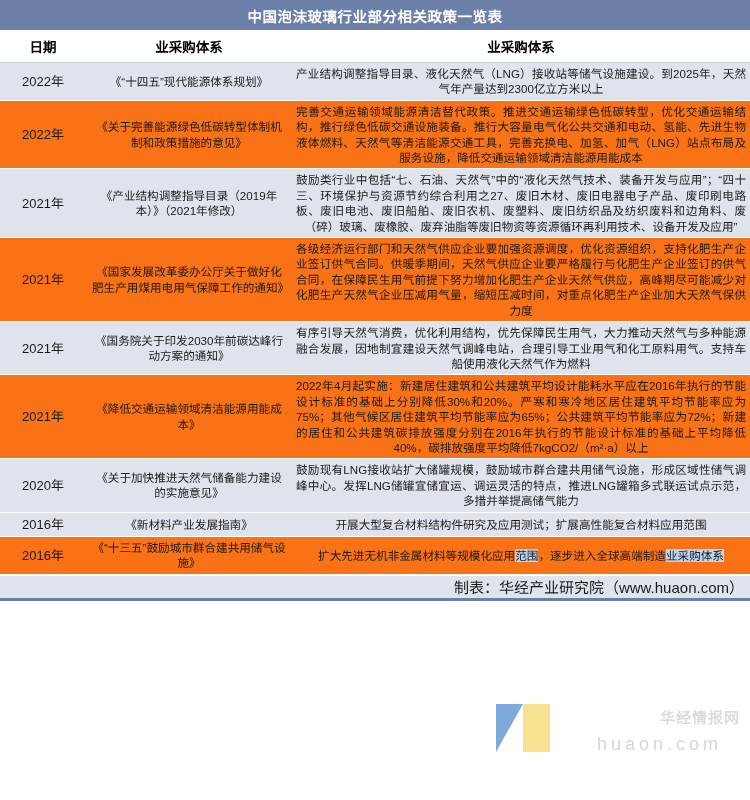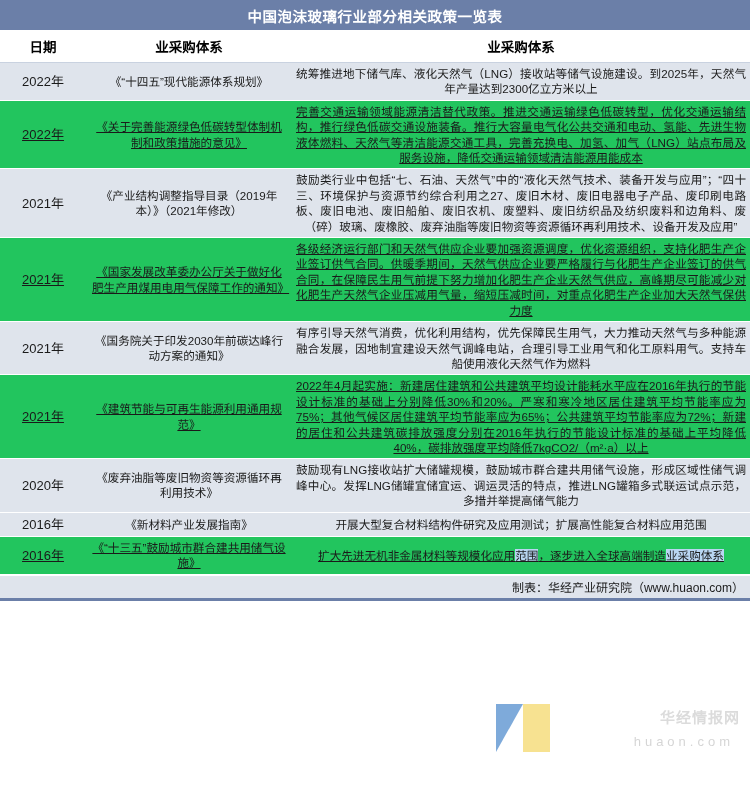--- a/index.html
+++ b/index.html
@@ -60,21 +60,21 @@
 
   tbody td {
     font-size: 11.6px;
     line-height: 1.33;
     color: #1a1a1a;
     vertical-align: middle;
     padding: 3px 3px;
     border-bottom: 1px solid #ffffff;
   }
   tbody tr.odd td  { background: #dfe4ec; }
-  tbody tr.even td { background: #22c55e; text-decoration: underline; }
+  tbody tr.even td { background: #f97316; }
 
   td.cell-date {
     text-align: center;
     font-size: 13px;
     white-space: nowrap;
   }
   td.cell-name {
     text-align: center;
     padding-left: 6px;
     padding-right: 6px;
@@ -95,21 +95,21 @@
   }
 
   
   .footer-bar {
     background: #dfe4ec;
     height: 23px;
     display: flex;
     align-items: center;
     justify-content: flex-end;
     padding-right: 6px;
-    font-size: 12px;
+    font-size: 15px;
     color: #1a1a1a;
     border-top: 1px solid #ffffff;
     box-sizing: border-box;
   }
   .footer-rule {
     height: 3px;
     background: #6b7fa8;
     width: 750px;
   }
 
@@ -128,23 +128,23 @@
     right: 2px;
     top: 2px;
     font-size: 15px;
     font-weight: bold;
     color: rgba(150,150,150,0.34);
     letter-spacing: 1px;
     white-space: nowrap;
   }
   .wm-sub {
     position: absolute;
-    right: 8px;
+    right: 20px;
     top: 30px;
-    font-size: 13px;
+    font-size: 18px;
     color: rgba(150,150,150,0.40);
     letter-spacing: 4px;
     white-space: nowrap;
   }
   .wm-mark {
     position: absolute;
     left: 4px;
     top: 0px;
     width: 54px;
     height: 48px;
@@ -183,21 +183,21 @@
         <th>日期</th>
         <th>业采购体系</th>
         <th>业采购体系</th>
       </tr>
     </thead>
     <tbody>
 
       <tr class="odd">
         <td class="cell-date">2022年</td>
         <td class="cell-name">《“十四五”现代能源体系规划》</td>
-        <td class="cell-read">统筹推进地下储气库、液化天然气（LNG）接收站等储气设施建设。到2025年，天然气年产量达到2300亿立方米以上</td>
+        <td class="cell-read">产业结构调整指导目录、液化天然气（LNG）接收站等储气设施建设。到2025年，天然气年产量达到2300亿立方米以上</td>
       </tr>
 
       <tr class="even">
         <td class="cell-date">2022年</td>
         <td class="cell-name">《关于完善能源绿色低碳转型体制机制和政策措施的意见》</td>
         <td class="cell-read">完善交通运输领域能源清洁替代政策。推进交通运输绿色低碳转型，优化交通运输结构，推行绿色低碳交通设施装备。推行大容量电气化公共交通和电动、氢能、先进生物液体燃料、天然气等清洁能源交通工具，完善充换电、加氢、加气（LNG）站点布局及服务设施，降低交通运输领域清洁能源用能成本</td>
       </tr>
 
       <tr class="odd">
         <td class="cell-date">2021年</td>
@@ -212,27 +212,27 @@
       </tr>
 
       <tr class="odd">
         <td class="cell-date">2021年</td>
         <td class="cell-name">《国务院关于印发2030年前碳达峰行动方案的通知》</td>
         <td class="cell-read">有序引导天然气消费，优化利用结构，优先保障民生用气，大力推动天然气与多种能源融合发展，因地制宜建设天然气调峰电站，合理引导工业用气和化工原料用气。支持车船使用液化天然气作为燃料</td>
       </tr>
 
       <tr class="even">
         <td class="cell-date">2021年</td>
-        <td class="cell-name">《建筑节能与可再生能源利用通用规范》</td>
+        <td class="cell-name">《降低交通运输领域清洁能源用能成本》</td>
         <td class="cell-read">2022年4月起实施：新建居住建筑和公共建筑平均设计能耗水平应在2016年执行的节能设计标准的基础上分别降低30%和20%。严寒和寒冷地区居住建筑平均节能率应为75%；其他气候区居住建筑平均节能率应为65%；公共建筑平均节能率应为72%；新建的居住和公共建筑碳排放强度分别在2016年执行的节能设计标准的基础上平均降低40%，碳排放强度平均降低7kgCO2/（m²·a）以上</td>
       </tr>
 
       <tr class="odd">
         <td class="cell-date">2020年</td>
-        <td class="cell-name">《废弃油脂等废旧物资等资源循环再利用技术》</td>
+        <td class="cell-name">《关于加快推进天然气储备能力建设的实施意见》</td>
         <td class="cell-read">鼓励现有LNG接收站扩大储罐规模，鼓励城市群合建共用储气设施，形成区域性储气调峰中心。发挥LNG储罐宜储宜运、调运灵活的特点，推进LNG罐箱多式联运试点示范，多措并举提高储气能力</td>
       </tr>
 
 
       <tr class="odd">
         <td class="cell-date">2016年</td>
         <td class="cell-name">《新材料产业发展指南》</td>
         <td class="cell-read">开展大型复合材料结构件研究及应用测试；扩展高性能复合材料应用范围</td>
       </tr>
 

